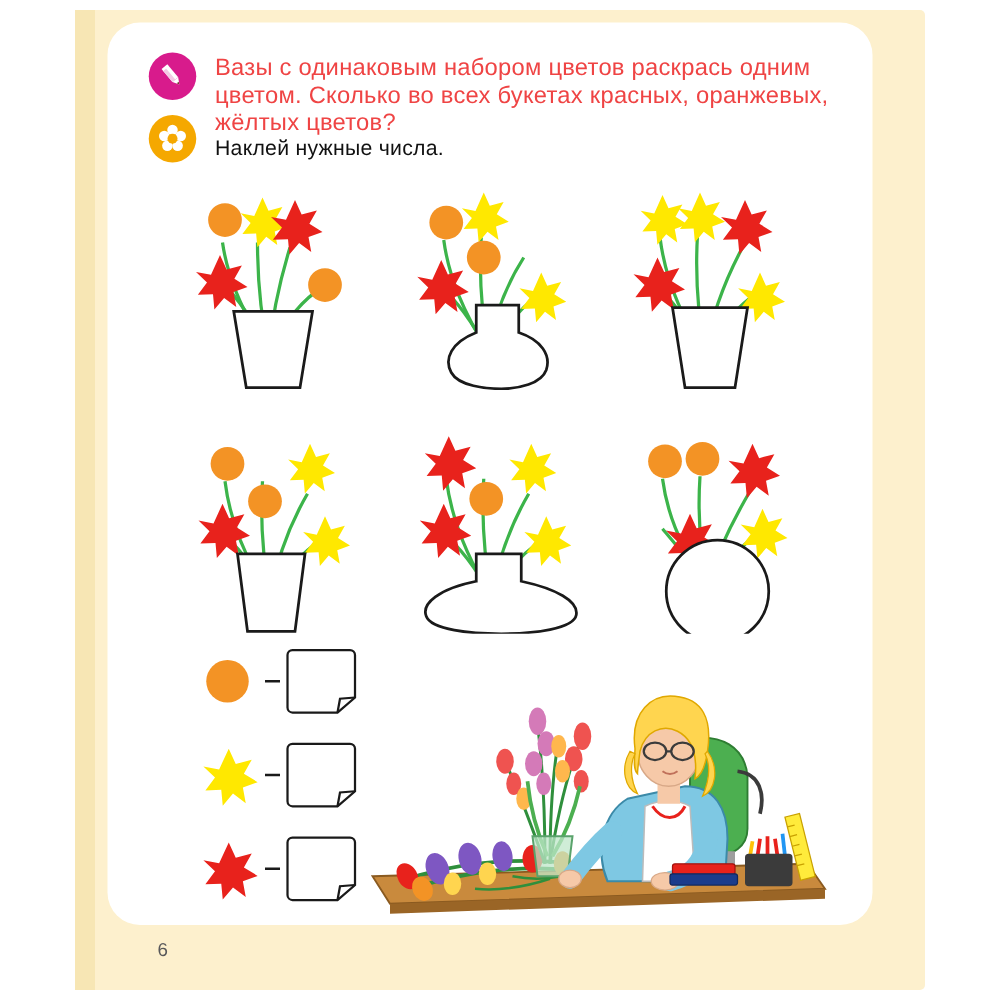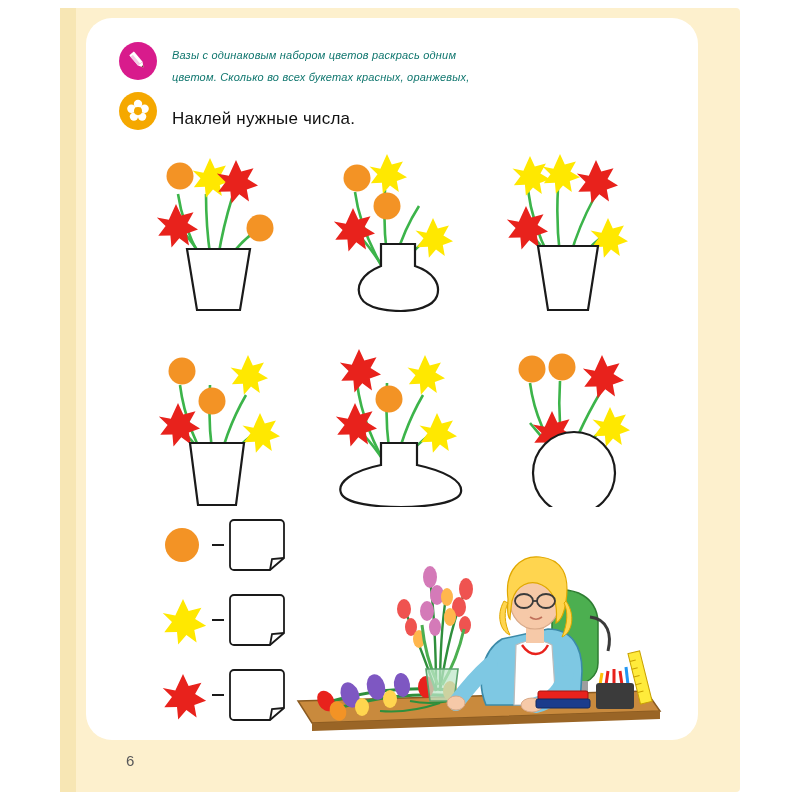--- a/index.html
+++ b/index.html
@@ -62,26 +62,25 @@
   .badge-flower {
     left: 119px;
     top: 92px;
     background: #f5a800;
   }
   .instr-text {
     position: absolute;
     left: 172px;
     top: 44px;
     width: 432px;
-    font-size: 11px;
+    font-size: 19px;
     line-height: 22px;
-    color: #0f766e;
+    color: #ef4444;
     letter-spacing: 0.2px;
     font-family: "Liberation Sans", sans-serif;
-    font-style: italic;
   }
   .instr-text .line { display: block; white-space: nowrap; }
   .instr-text2 {
     position: absolute;
     left: 172px;
     top: 108px;
     width: 432px;
     font-size: 17px;
     line-height: 22px;
     color: #111111;
@@ -177,20 +176,21 @@
         <circle cx="8.9" cy="18.6" r="4.2"></circle>
         <circle cx="6.4" cy="10.8" r="4.2"></circle>
       </g>
       <circle cx="13" cy="13" r="4" fill="#f5a800"></circle>
     </svg>
   </div>
 
   <div class="instr-text">
     <span class="line">Вазы с одинаковым набором цветов раскрась одним</span>
     <span class="line">цветом. Сколько во всех букетах красных, оранжевых,</span>
+    <span class="line">жёлтых цветов?</span>
   </div>
   <div class="instr-text2">Наклей нужные числа.</div>
 
   <div class="bouquets">
 
     <div class="bouquet" style="left:0px; top:0px;">
       <svg width="175" height="180" viewBox="0 0 175 180">
         <g stroke="#3CB44A" stroke-width="2.6" fill="none">
           <path d="M75,150 C55,120 42,90 38,62"></path>
           <path d="M75,150 C68,118 66,92 66,62"></path>

